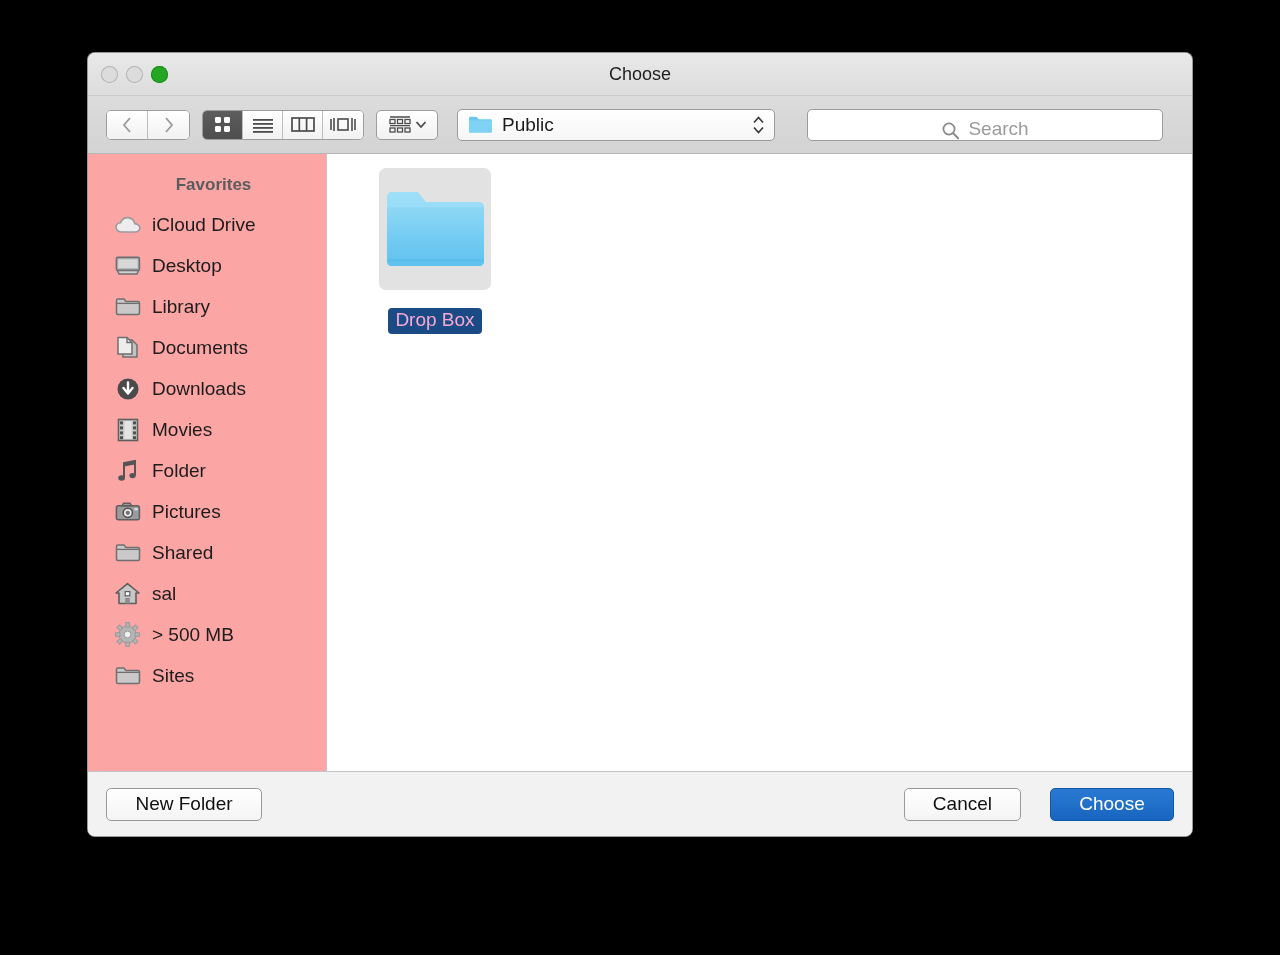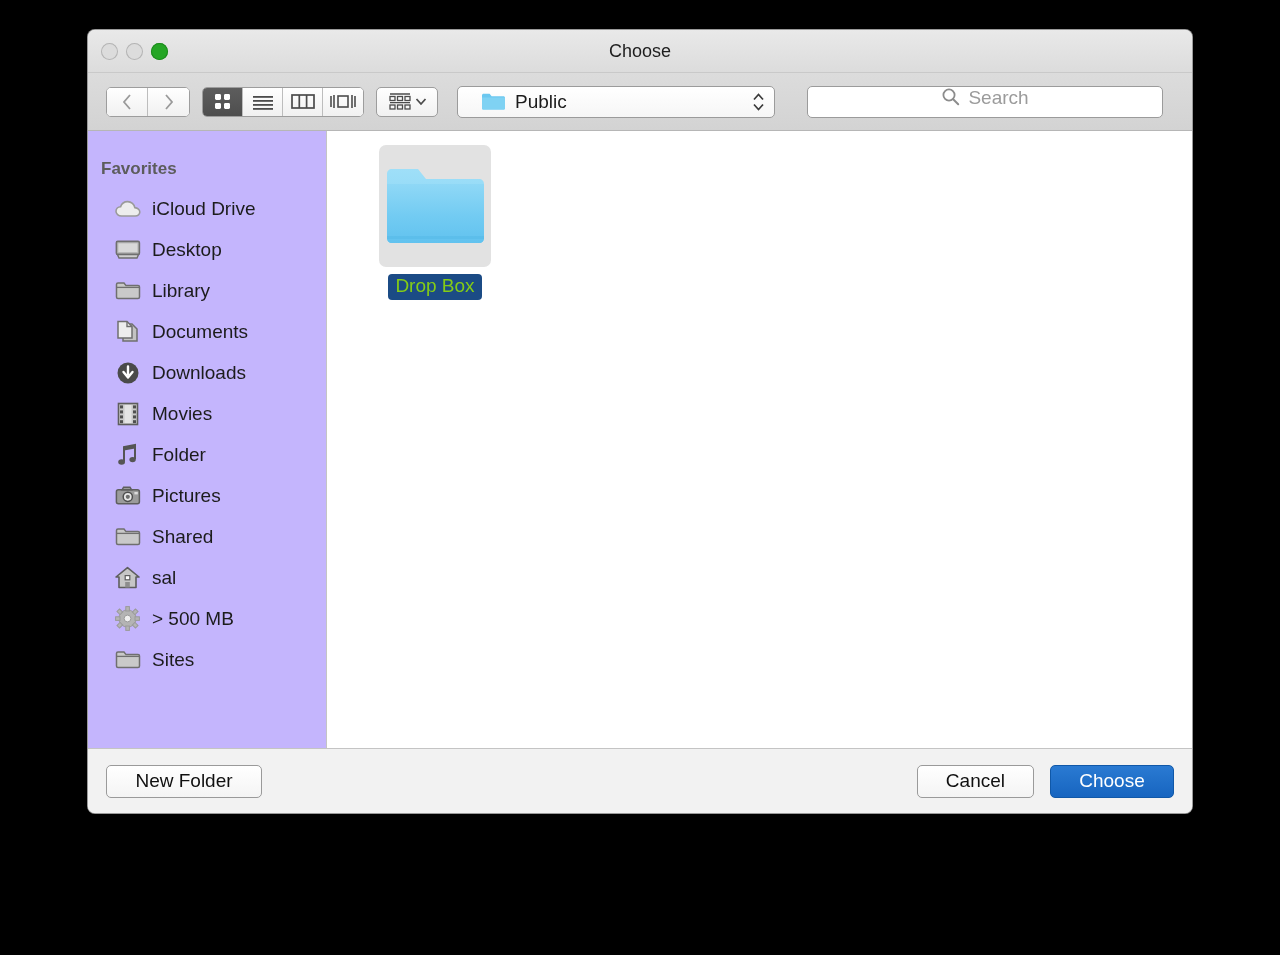--- a/index.html
+++ b/index.html
@@ -6,21 +6,21 @@
   html, body {
     width: 1280px; height: 955px;
     background: #000;
     font-family: "Liberation Sans", sans-serif;
     overflow: hidden;
   }
 
   
   .window {
     position: absolute;
-    left: 88px; top: 30px;
+    left: 88px; top: 53px;
     width: 1104px; height: 783px;
     background: #ffffff;
     border-radius: 7px;
     box-shadow: 0 0 0 1px #9a9a9a;
     overflow: hidden;
     display: flex;
     flex-direction: column;
   }
 
   
@@ -90,21 +90,21 @@
   }
 
   .pathpopup {
     height: 32px;
     flex: 0 0 318px;
     border: 1px solid #9b9b9b;
     border-radius: 5px;
     background: linear-gradient(to bottom, #ffffff, #f6f6f6);
     display: flex;
     align-items: center;
-    padding: 0 8px 0 23px;
+    padding: 0 8px 0 10px;
     position: relative;
     margin-left: 7px;
   }
   .pathpopup .pname {
     font-size: 19px; color: #1c1c1c;
     margin-left: 9px;
   }
   .stepper {
     position: absolute; right: 9px; top: 50%;
     transform: translateY(-50%);
@@ -112,39 +112,40 @@
   }
 
   .searchfield {
     height: 32px;
     flex: 0 0 356px;
     margin-left: 20px;
     border: 1px solid #9b9b9b;
     border-radius: 5px;
     background: #fff;
     display: flex;
-    align-items: flex-start;
+    align-items: flex-end;
     justify-content: center;
     gap: 8px;
   }
   .searchfield .ph { font-size: 19px; color: #9b9b9b; }
 
   
   .body {
     flex: 1 1 auto;
     display: flex;
     min-height: 0;
   }
 
   .sidebar {
     flex: 0 0 239px;
-    background: #c4b5fd;
+    background: #fca5a5;
     border-right: 1px solid #c4c4c4;
-    padding-top: 28px;
+    padding-top: 21px;
     overflow: hidden;
+    text-align: center;
   }
   .sbheader {
     font-size: 17px;
     font-weight: bold;
     color: #5c5c5c;
     padding: 0 0 9px 13px;
   }
   .sbitem {
     height: 41px;
     display: flex;
@@ -177,23 +178,23 @@
   }
   .icontile {
     width: 112px; height: 122px;
     background: #e2e2e2;
     border-radius: 7px;
     display: flex;
     align-items: center;
     justify-content: center;
   }
   .filelabel {
-    margin-top: 7px;
+    margin-top: 18px;
     background: #1b4b85;
-    color: #84cc16;
+    color: #f9a8d4;
     font-size: 19px;
     border-radius: 4px;
     padding: 1px 7px 3px 7px;
     white-space: nowrap;
   }
 
   
   .footer {
     height: 65px;
     flex: 0 0 auto;
@@ -215,21 +216,21 @@
   }
   .btn.wide { min-width: 156px; }
   .btn.cancel { min-width: 110px; }
   .btn.primary {
     background: linear-gradient(to bottom, #2a7ad2, #1765c0);
     border: 1px solid #1058a8;
     color: #ffffff;
     min-width: 124px;
   }
   .spacer { flex: 1 1 auto; }
-  .footer-right { display: flex; gap: 16px; align-items: center; }
+  .footer-right { display: flex; gap: 29px; align-items: center; }
 </style>
 </head>
 <body>
 
 <div class="window">
 
   <div class="titlebar">
     <div class="traffic">
       <div class="light disabled"></div>
       <div class="light disabled"></div>

